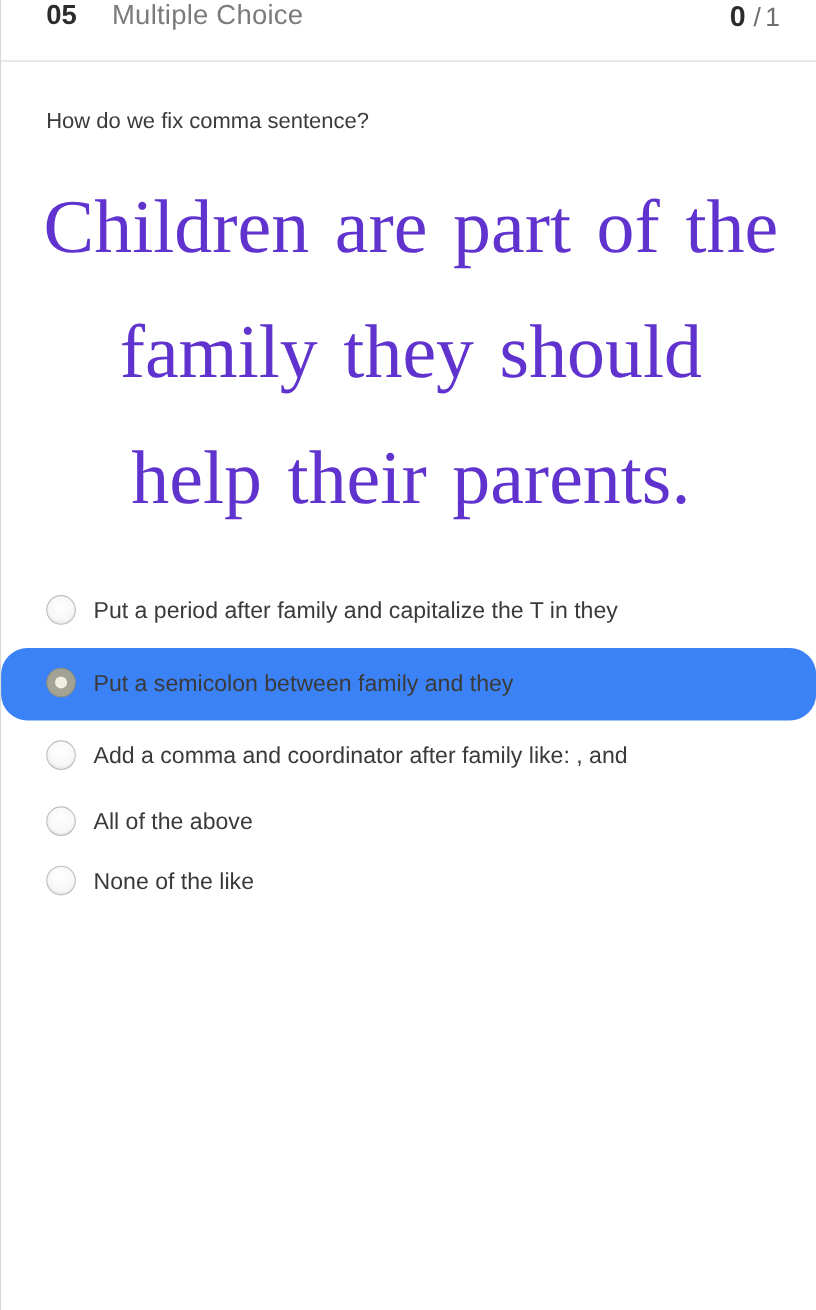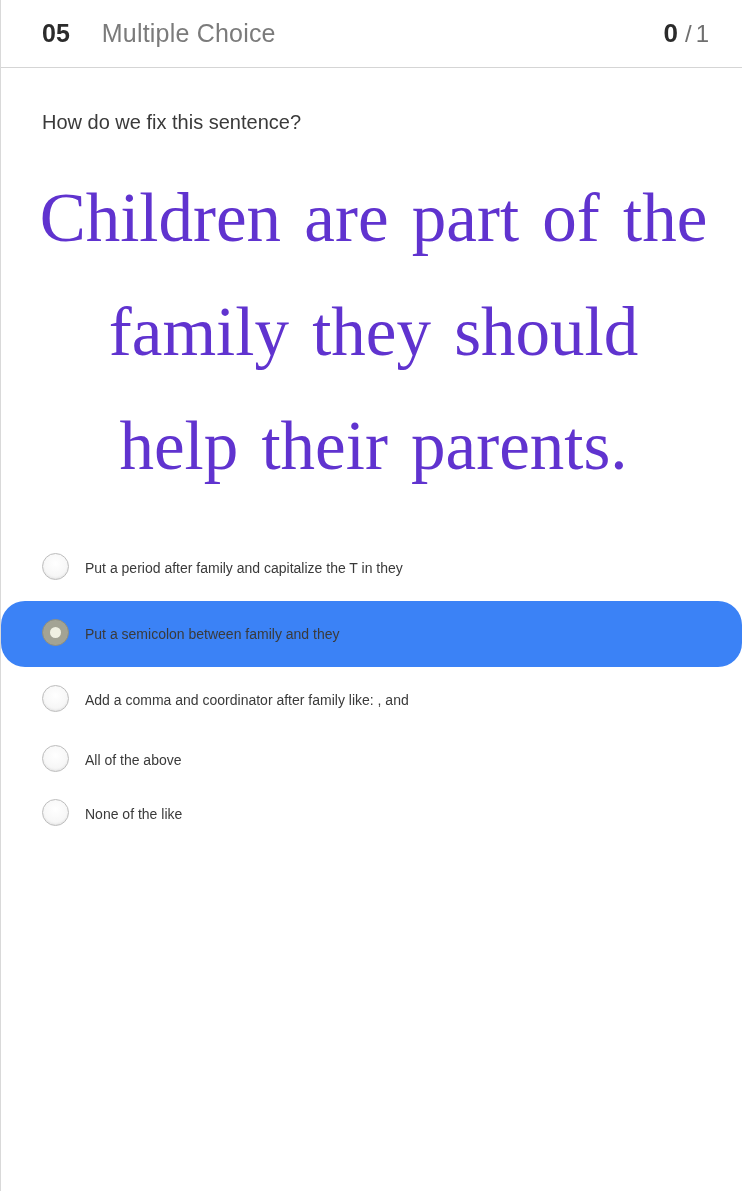--- a/index.html
+++ b/index.html
@@ -24,24 +24,23 @@
     width: 742px;
     height: 1191px;
     box-sizing: border-box;
     border-left: 1px solid #d9d9d9;
     background: #ffffff;
   }
 
   
   .qheader {
     box-sizing: border-box;
-    height: 68px;
+    height: 56px;
     border-bottom: 1px solid #d5d5d5;
     display: flex;
-    align-items: center;
     justify-content: space-between;
     padding: 0 33px 0 41px;
   }
   .qheader-left {
     display: flex;
     align-items: baseline;
     white-space: nowrap;
   }
   .q-number {
     font-size: 25px;
@@ -146,21 +145,21 @@
     top: 50%;
     width: 11px;
     height: 11px;
     margin-left: -5.5px;
     margin-top: -5.5px;
     border-radius: 50%;
     background: #f0f0e2;
   }
 
   .choice-label {
-    font-size: 14px;
+    font-size: 21px;
     line-height: 38px;
     color: #3a3a3a;
     max-width: 505px;
   }
   .choice.short .choice-label {
     line-height: 30px;
   }
 </style>
 </head>
 <body>
@@ -173,21 +172,21 @@
       <span class="q-type">Multiple Choice</span>
     </div>
     <div class="qheader-right">
       <span class="score-earned">0</span>
       <span class="score-sep">/</span>
       <span class="score-total">1</span>
     </div>
   </div>
 
   <div class="qbody">
-    <div class="prompt">How do we fix this sentence?</div>
+    <div class="prompt">How do we fix comma sentence?</div>
     <div class="sentence">Children are part of the family they should help their parents.</div>
 
     <div class="choices">
         <div class="choice">
           <span class="radio"></span>
           <span class="choice-label">Put a period after family and capitalize the T in they</span>
         </div>
         <div class="choice selected">
           <span class="radio checked"></span>
           <span class="choice-label">Put a semicolon between family and they</span>

